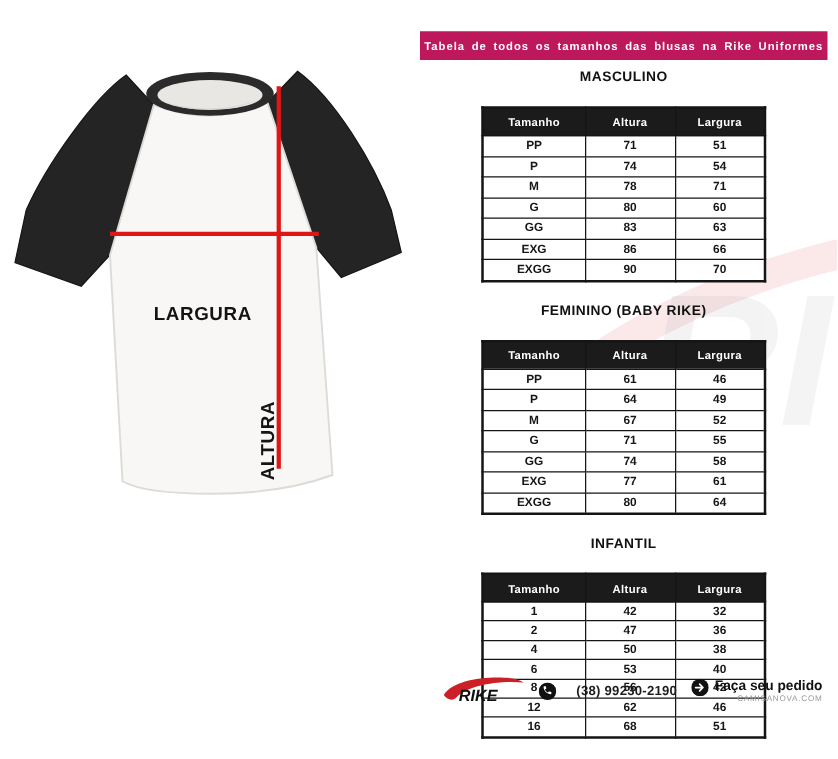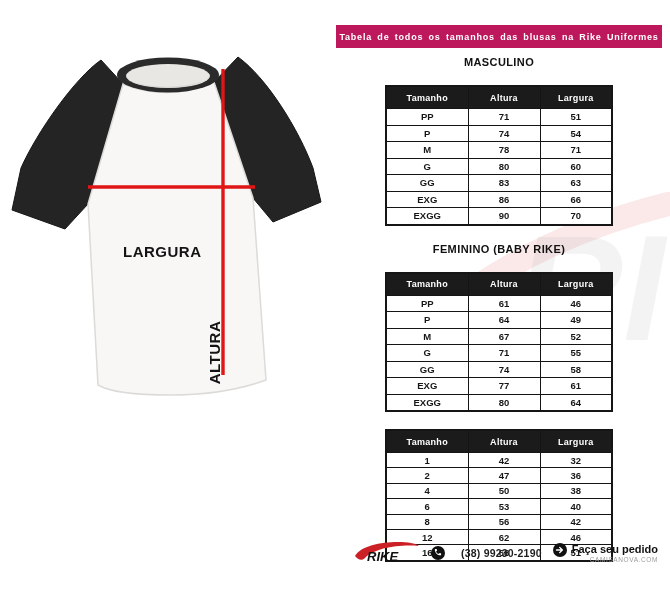--- a/index.html
+++ b/index.html
@@ -178,20 +178,21 @@
             <td>61</td>
           </tr>
           <tr>
             <td>EXGG</td>
             <td>80</td>
             <td>64</td>
           </tr>
         </tbody>
     </table>
 
+    <div class="tbl-title gap">INFANTIL</div>
     <table class="size-table compact">
       <colgroup>
           <col class="c1">
           <col class="c2">
           <col class="c3">
         </colgroup>
       <thead>
         <tr>
           <th>Tamanho</th>
           <th>Altura</th>

